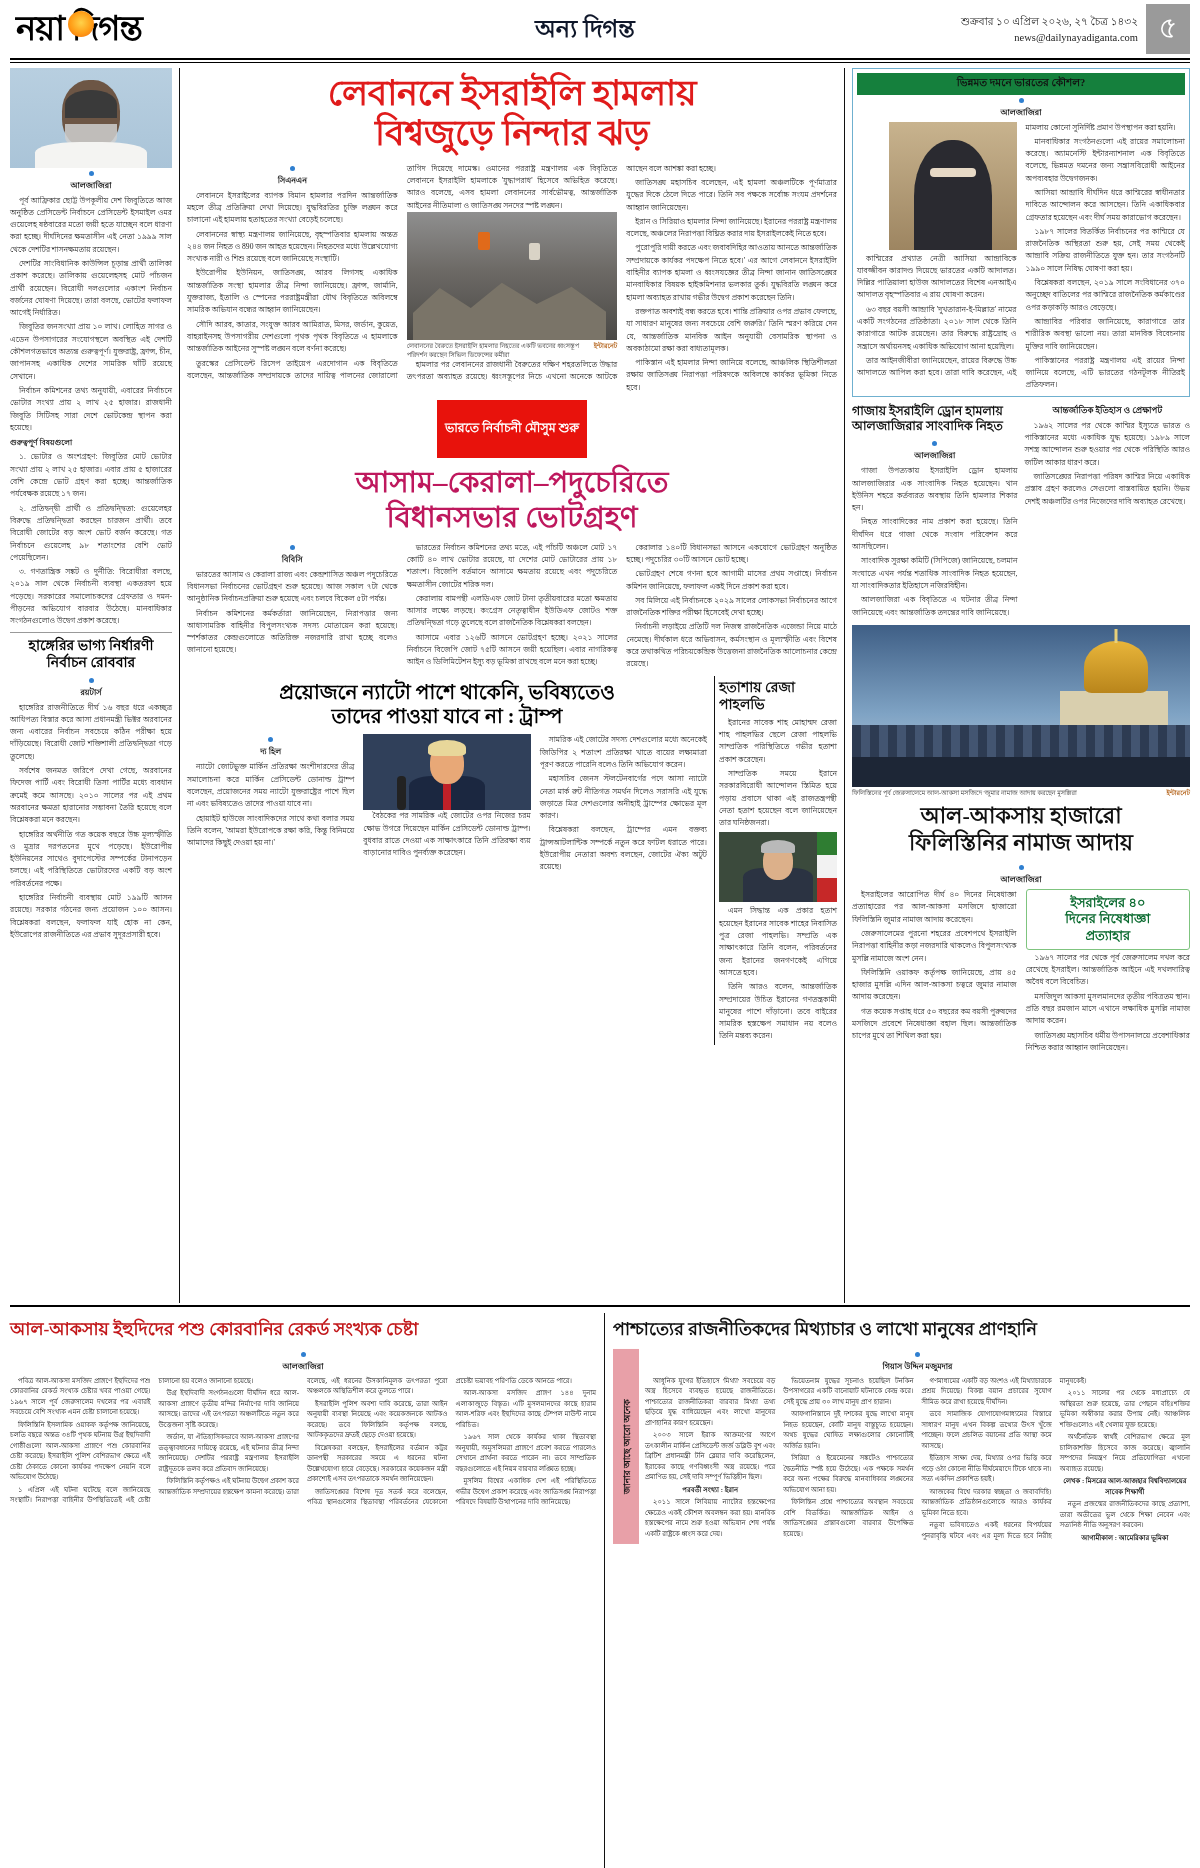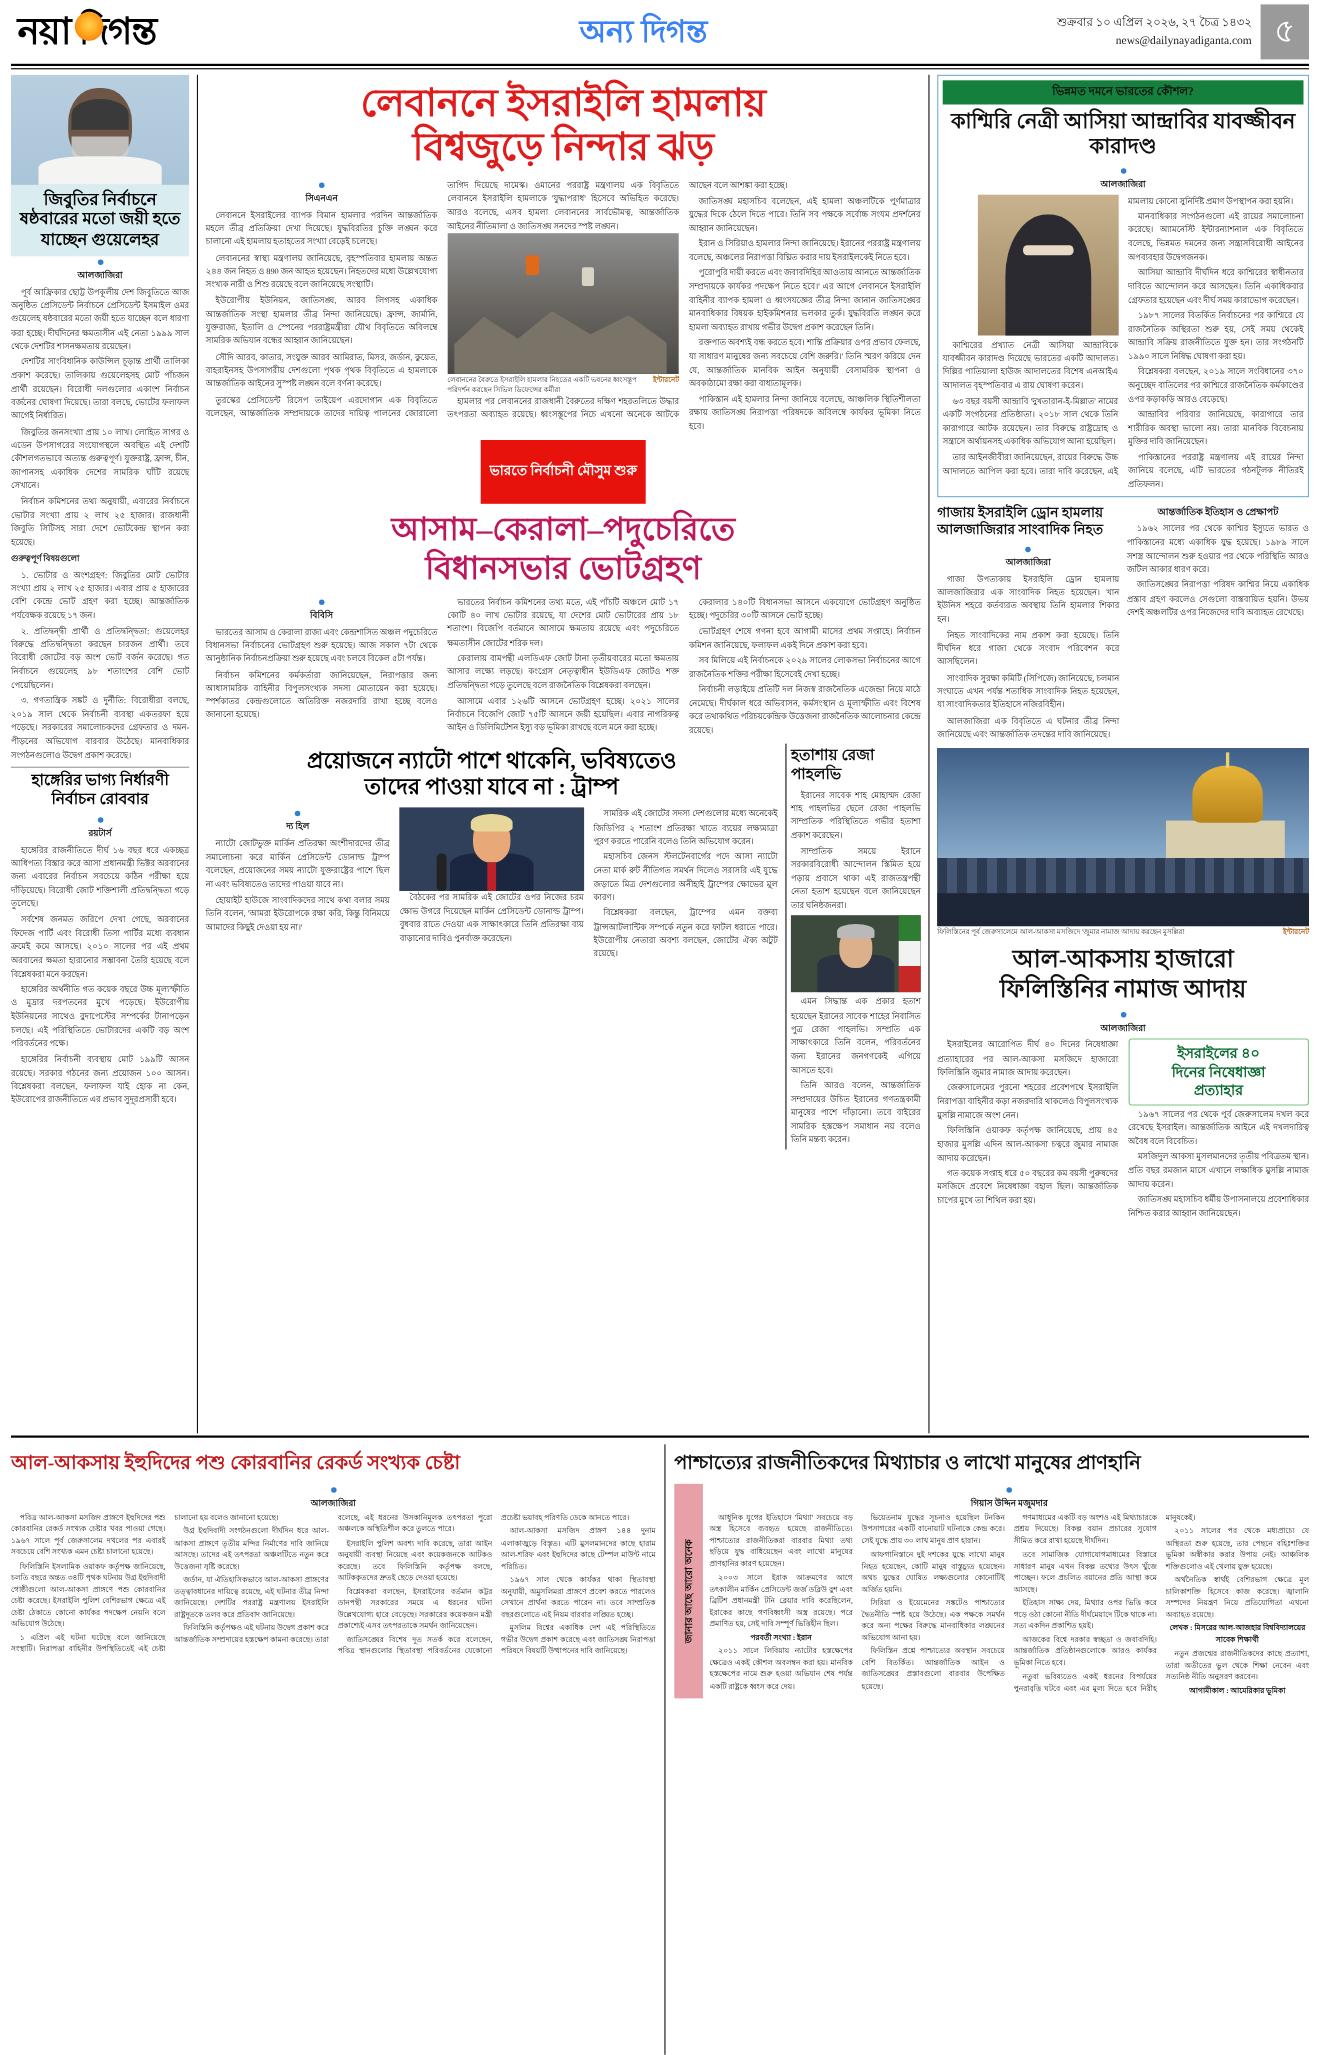--- a/index.html
+++ b/index.html
@@ -16,21 +16,21 @@
 
   
   .masthead { height:56px; display:flex; align-items:center; position:relative; padding:4px 0 0 0; }
   .logo-wrap { width:220px; display:flex; align-items:center; gap:4px; }
   .logo-sun { width:26px; height:26px; border-radius:50%;
       background:radial-gradient(circle at 50% 45%, #ffd24a 0%, #ff9d16 55%, #f26a0e 100%);
       position:relative; top:-6px; left:58px; z-index:2; }
   .logo-text { font-family:"Liberation Serif", serif; font-size:34px; font-weight:bold;
       letter-spacing:-1px; color:#000; margin-left:-24px; }
   .masthead-center { flex:1; text-align:center; }
-  .masthead-center .sec-title { font-size:28px; font-weight:bold; color:#3b82f6; }
+  .masthead-center .sec-title { font-size:24px; font-weight:bold; color:#0f172a; }
   .masthead-right { width:250px; text-align:right; font-size:10.5px; line-height:1.5; padding-right:52px; color:#222; }
   .masthead-mark {
       position:absolute; right:0; top:4px; width:44px; height:50px;
       background:#9a9a9a; color:#fff; display:flex; align-items:center; justify-content:center;
       font-size:30px; font-family:"Liberation Serif", serif;
   }
   .rule-thick { border-top:2.5px solid #000; margin:2px 0 0 0; }
   .rule-thin { border-top:1px solid #000; margin:1.5px 0 0 0; }
 
   
@@ -188,21 +188,20 @@
 
   <div class="grid">
 
     <div class="col-left">
       <div class="photo-box tealbox">
         <div class="photo-man">
           <div class="face"></div>
           <div class="beard"></div>
           <div class="shirt"></div>
         </div>
-        <div class="lead-head">জিবুতির নির্বাচনে ষষ্ঠবারের মতো জয়ী হতে যাচ্ছেন গুয়েলেহর</div>
       </div>
 
       <div class="byline">
         <span class="bullet-dot"></span>
         <span>আলজাজিরা</span>
       </div>
 
       <div class="body-text">
         <p>পূর্ব আফ্রিকার ছোট্ট উপকূলীয় দেশ জিবুতিতে আজ অনুষ্ঠিত প্রেসিডেন্ট নির্বাচনে প্রেসিডেন্ট ইসমাইল ওমর গুয়েলেহ ষষ্ঠবারের মতো জয়ী হতে যাচ্ছেন বলে ধারণা করা হচ্ছে। দীর্ঘদিনের ক্ষমতাসীন এই নেতা ১৯৯৯ সাল থেকে দেশটির শাসনক্ষমতায় রয়েছেন।</p>
         <p>দেশটির সাংবিধানিক কাউন্সিল চূড়ান্ত প্রার্থী তালিকা প্রকাশ করেছে। তালিকায় গুয়েলেহসহ মোট পাঁচজন প্রার্থী রয়েছেন। বিরোধী দলগুলোর একাংশ নির্বাচন বর্জনের ঘোষণা দিয়েছে। তারা বলছে, ভোটের ফলাফল আগেই নির্ধারিত।</p>
@@ -351,21 +350,20 @@
             <p>এমন সিদ্ধান্ত এক প্রকার হতাশ হয়েছেন ইরানের সাবেক শাহের নিবাসিত পুত্র রেজা পাহলভি। সম্প্রতি এক সাক্ষাৎকারে তিনি বলেন, পরিবর্তনের জন্য ইরানের জনগণকেই এগিয়ে আসতে হবে।</p>
             <p>তিনি আরও বলেন, আন্তর্জাতিক সম্প্রদায়ের উচিত ইরানের গণতন্ত্রকামী মানুষের পাশে দাঁড়ানো। তবে বাইরের সামরিক হস্তক্ষেপ সমাধান নয় বলেও তিনি মন্তব্য করেন।</p>
           </div>
         </div>
       </div>
     </div>
 
     <div class="col-right">
       <div class="rt-box">
         <div class="kicker">ভিন্নমত দমনে ভারতের কৌশল?</div>
-        <div class="rt-head">কাশ্মিরি নেত্রী আসিয়া আন্দ্রাবির যাবজ্জীবন কারাদণ্ড</div>
         <div class="byline">
           <span class="bullet-dot"></span>
           <span>আলজাজিরা</span>
         </div>
         <div class="two-col">
           <div class="photo-niqab">
             <div class="niqab-body"></div>
             <div class="niqab-eye"></div>
           </div>
           <div class="body-text">

